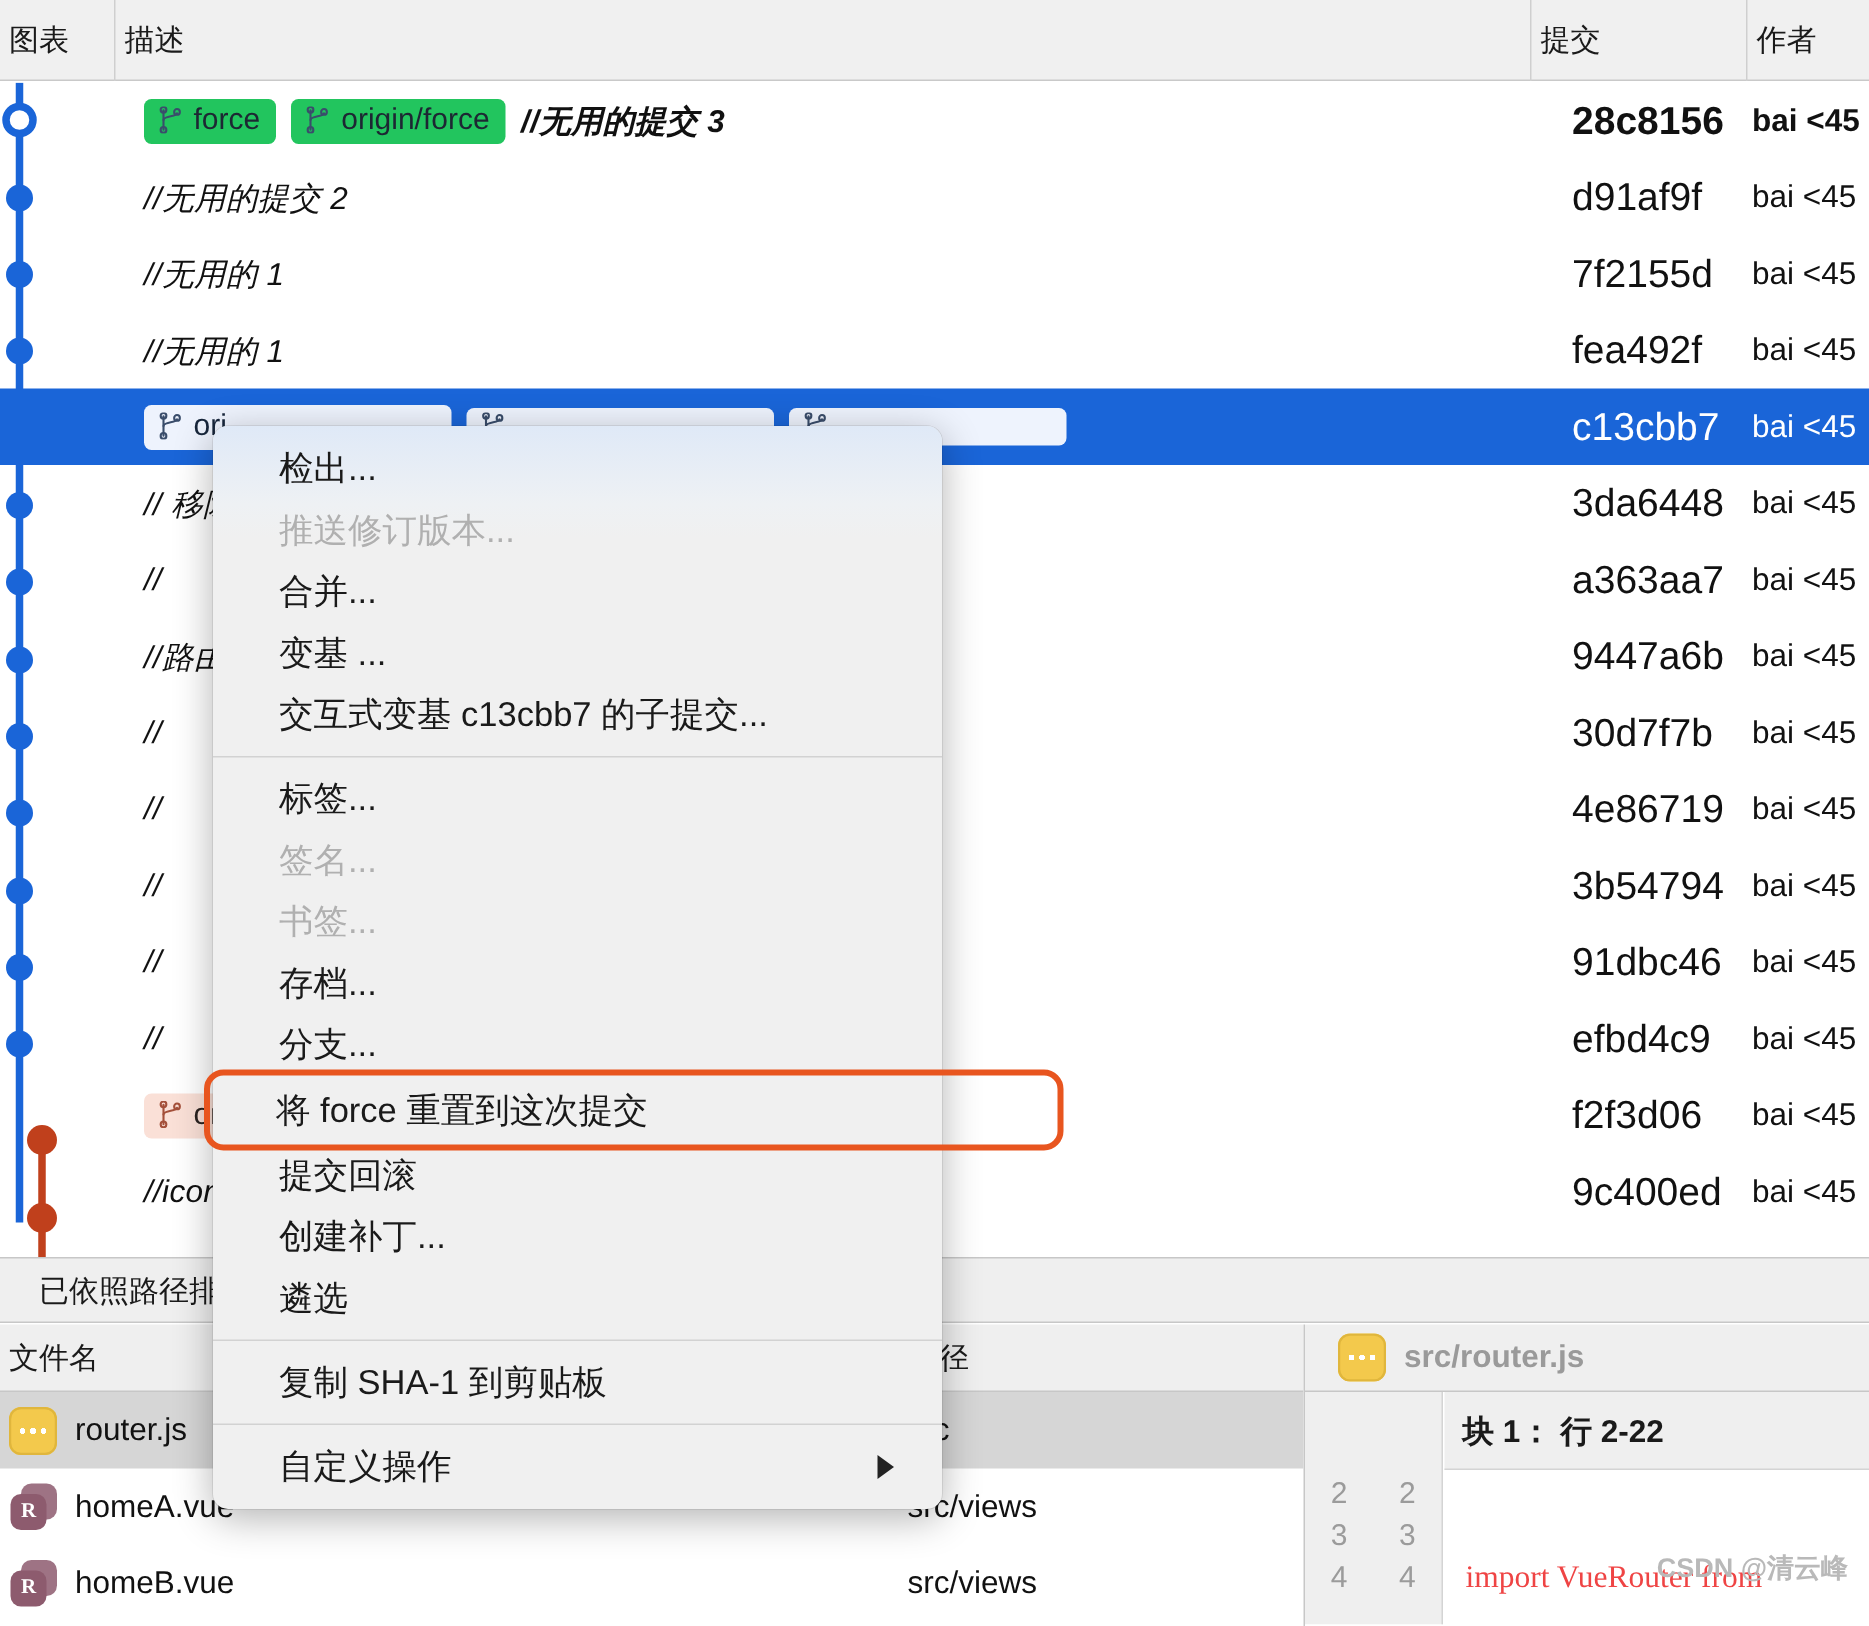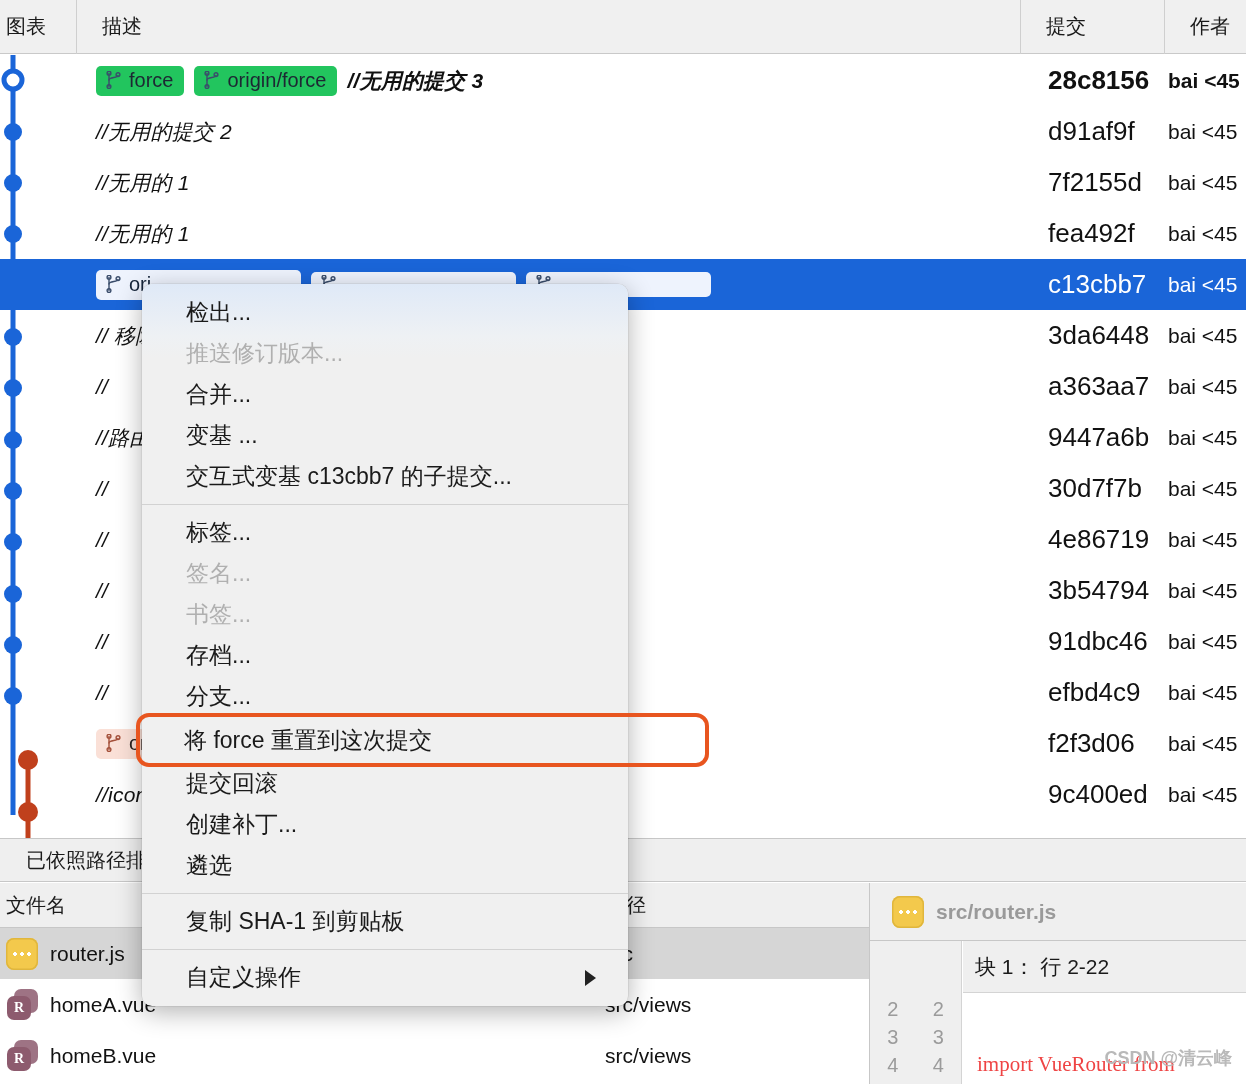--- a/index.html
+++ b/index.html
@@ -11,21 +11,21 @@
   }
   
   .header{
     position:absolute;left:0;top:0;width:1246px;height:54px;
     background:#f0f0f0;border-bottom:1px solid #c9c9c9;
     display:flex;align-items:center;box-sizing:border-box;
   }
   .hcell{
     height:54px;display:flex;align-items:center;
     font-size:20px;color:#1a1a1a;box-sizing:border-box;
-    padding-left:25px;
+    padding-left:6px;
   }
   .hcell.sep{border-left:1px solid #cfcfcf;}
   .hc-graph{width:76px;padding-left:6px;}
   .hc-desc{width:944px;}
   .hc-commit{width:144px;}
   .hc-author{width:82px;}
 
   
   .list{
     position:absolute;left:0;top:55px;width:1246px;height:783px;
@@ -102,31 +102,31 @@
   }
   .ficon.vue{background:transparent;}
   .ficon.vue .sq{position:absolute;width:24px;height:24px;border-radius:7px;background:#8d5b6e;}
   .ficon.vue .sq.b{left:8px;top:0px;opacity:.85;}
   .ficon.vue .sq.f{left:1px;top:7px;display:flex;align-items:center;justify-content:center;
                    color:#fff;font-size:14px;font-weight:bold;font-family:"Liberation Serif",serif;}
 
   
   .diffpane{position:absolute;left:869px;top:0;width:377px;height:201px;
             border-left:1px solid #c7c7c7;box-sizing:border-box;background:#fff;}
-  .diff-head{height:58px;background:#efefef;border-bottom:1px solid #c7c7c7;
+  .diff-head{height:45px;background:#efefef;border-bottom:1px solid #c7c7c7;
              display:flex;align-items:center;gap:12px;padding-left:22px;box-sizing:border-box;}
   .diff-title{font-size:21px;color:#9a9a9a;font-weight:bold;white-space:nowrap;}
   .diff-body{position:relative;height:155px;overflow:hidden;}
   .gutter{position:absolute;left:0;top:0;width:92px;height:155px;background:#efefef;
           border-right:1px solid #d4d4d4;box-sizing:border-box;}
   .gut-line{display:flex;font-size:20px;color:#9b9b9b;height:28px;align-items:center;}
   .gut-line span{width:46px;text-align:center;}
   .hunk-head{position:absolute;left:93px;top:0;right:0;height:52px;background:#efefef;
              border-bottom:1px solid #d4d4d4;display:flex;align-items:center;
-             padding-left:12px;box-sizing:border-box;font-size:21px;color:#1a1a1a;white-space:nowrap;}
+             padding-left:12px;box-sizing:border-box;font-size:21px;color:#1a1a1a;white-space:nowrap;font-weight:bold;}
   .code{position:absolute;left:93px;top:53px;right:0;bottom:0;padding-left:14px;box-sizing:border-box;}
   .code-line{height:28px;line-height:28px;font-family:Liberation Serif, serif;
              font-size:21px;color:#ef4444;white-space:nowrap;}
   .watermark{position:absolute;right:14px;bottom:26px;font-size:18px;color:#b9b9b9;white-space:nowrap;font-weight:bold;}
 
   
   .ctxmenu{
     position:absolute;left:142px;top:284px;width:486px;
     background:#f0f0f0;border-radius:10px;
     box-shadow:0 6px 26px rgba(0,0,0,.30),0 0 0 .5px rgba(0,0,0,.10);

